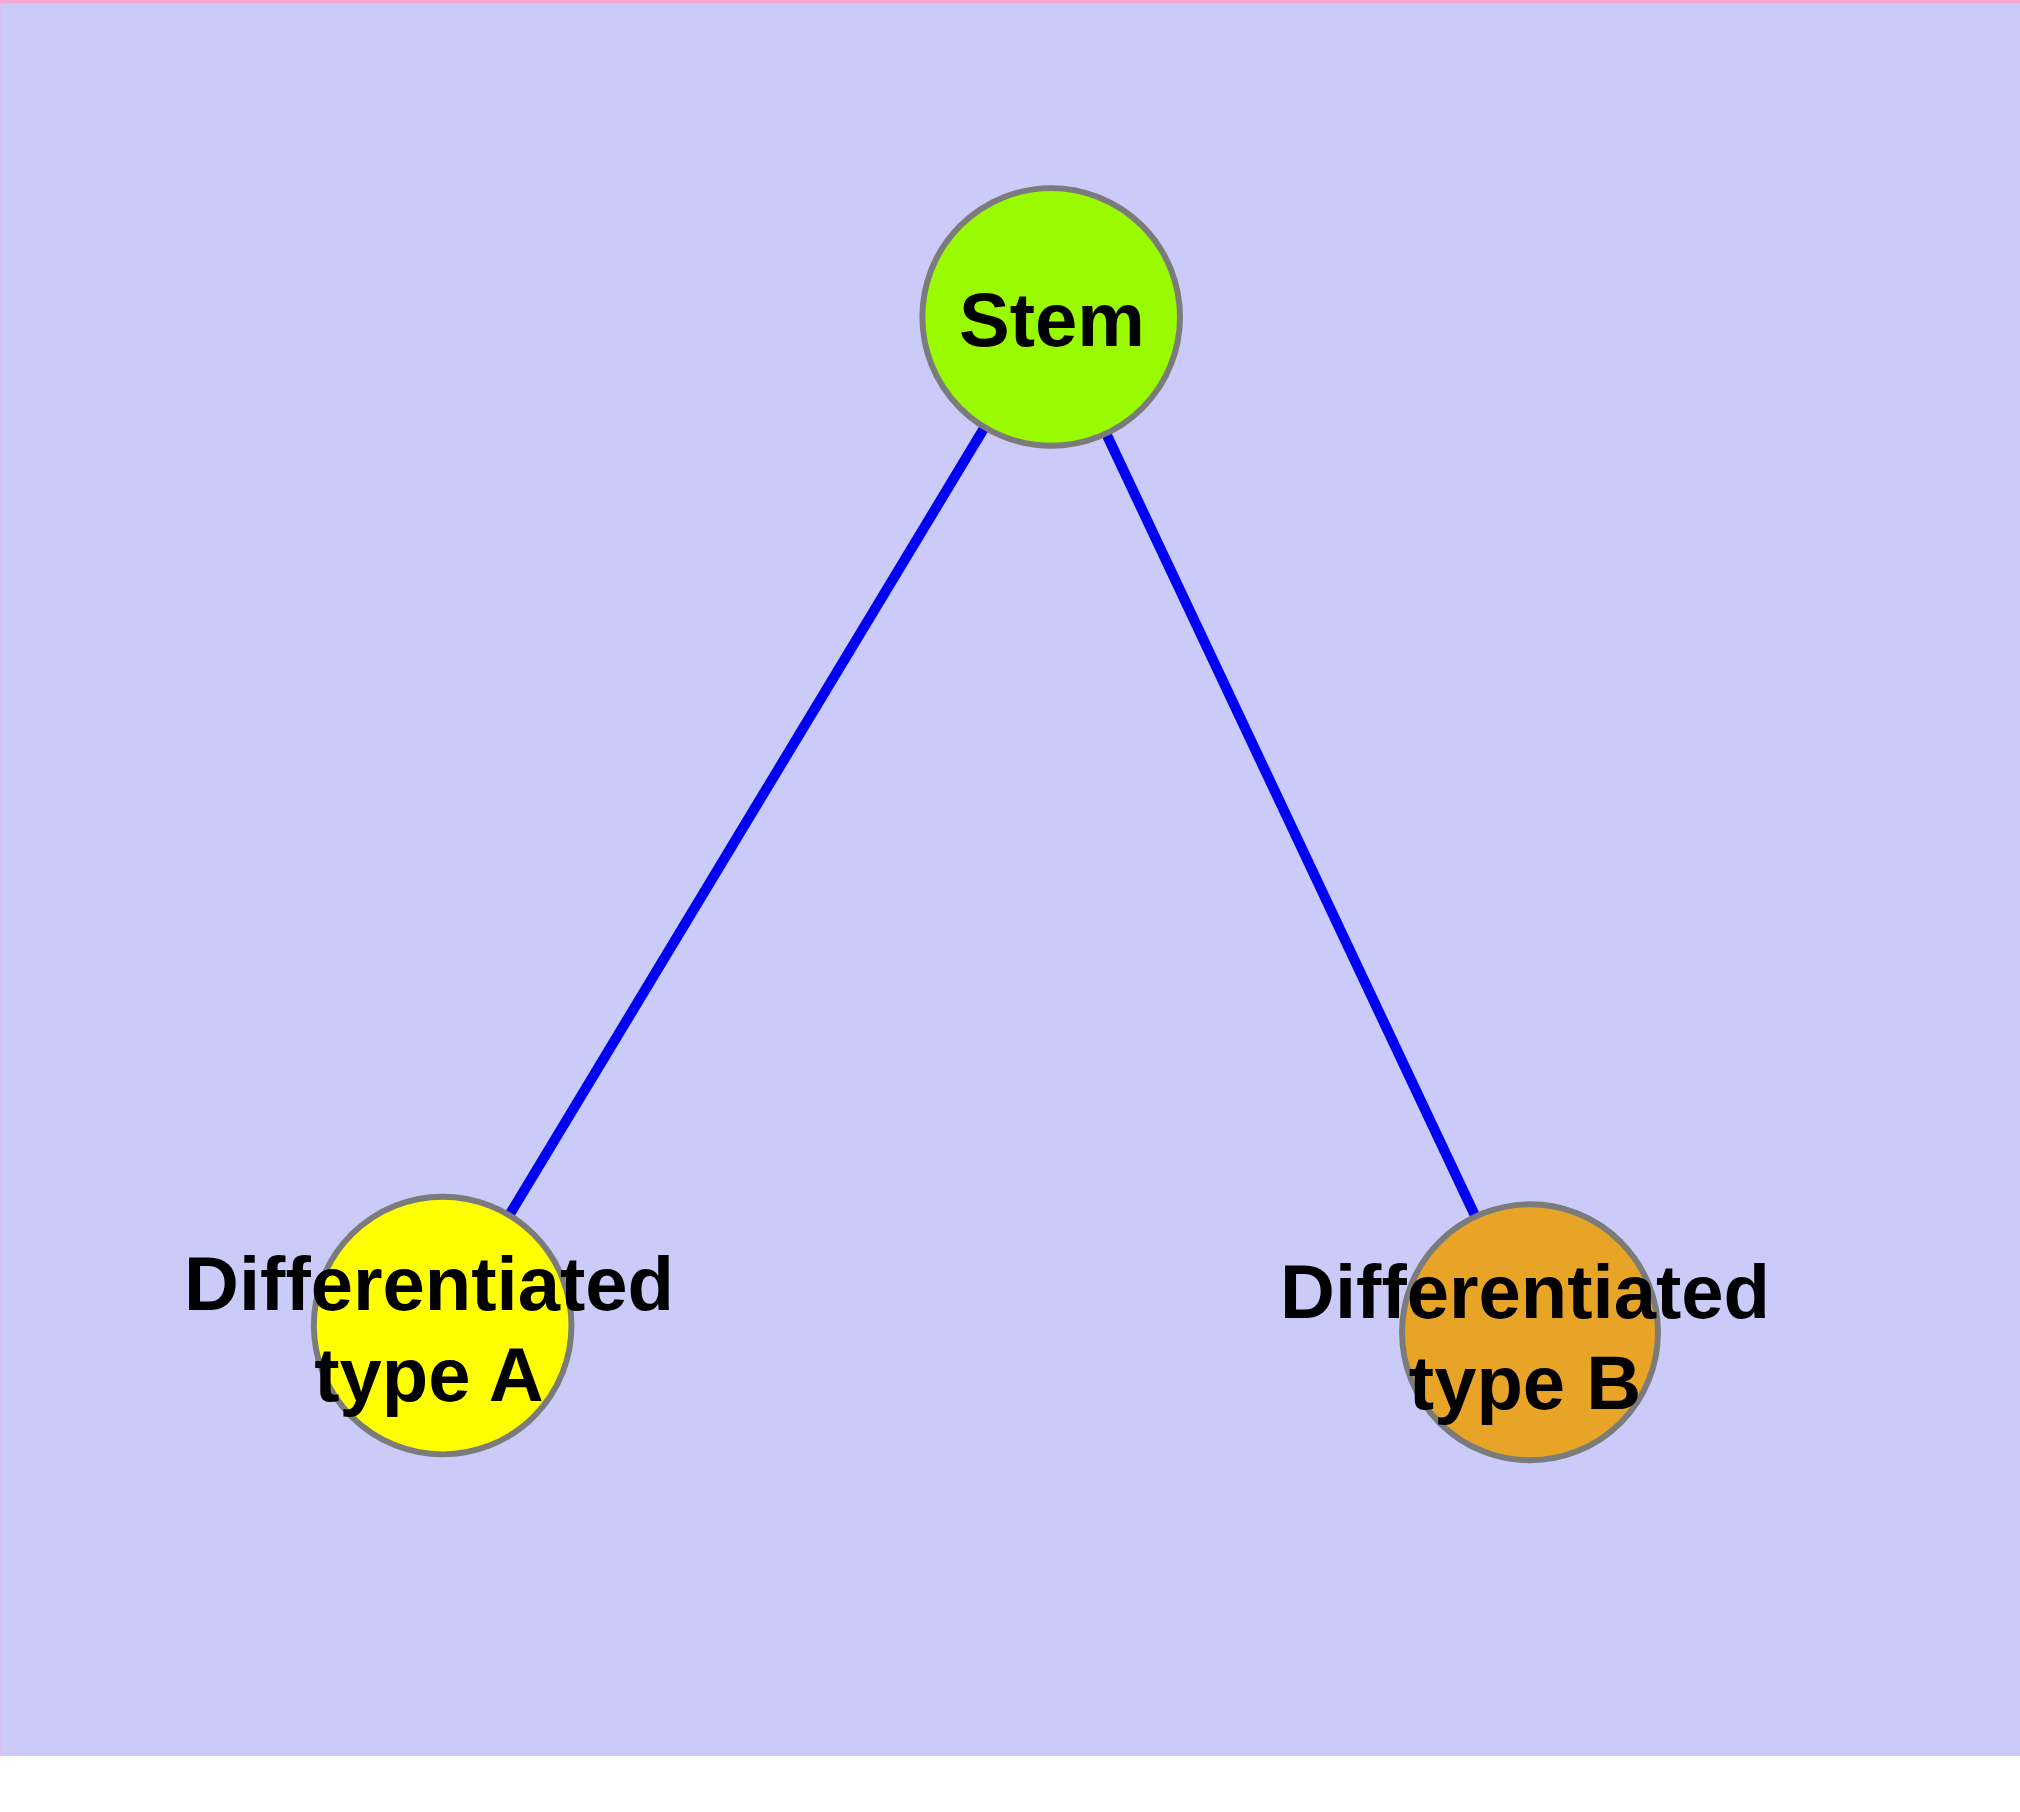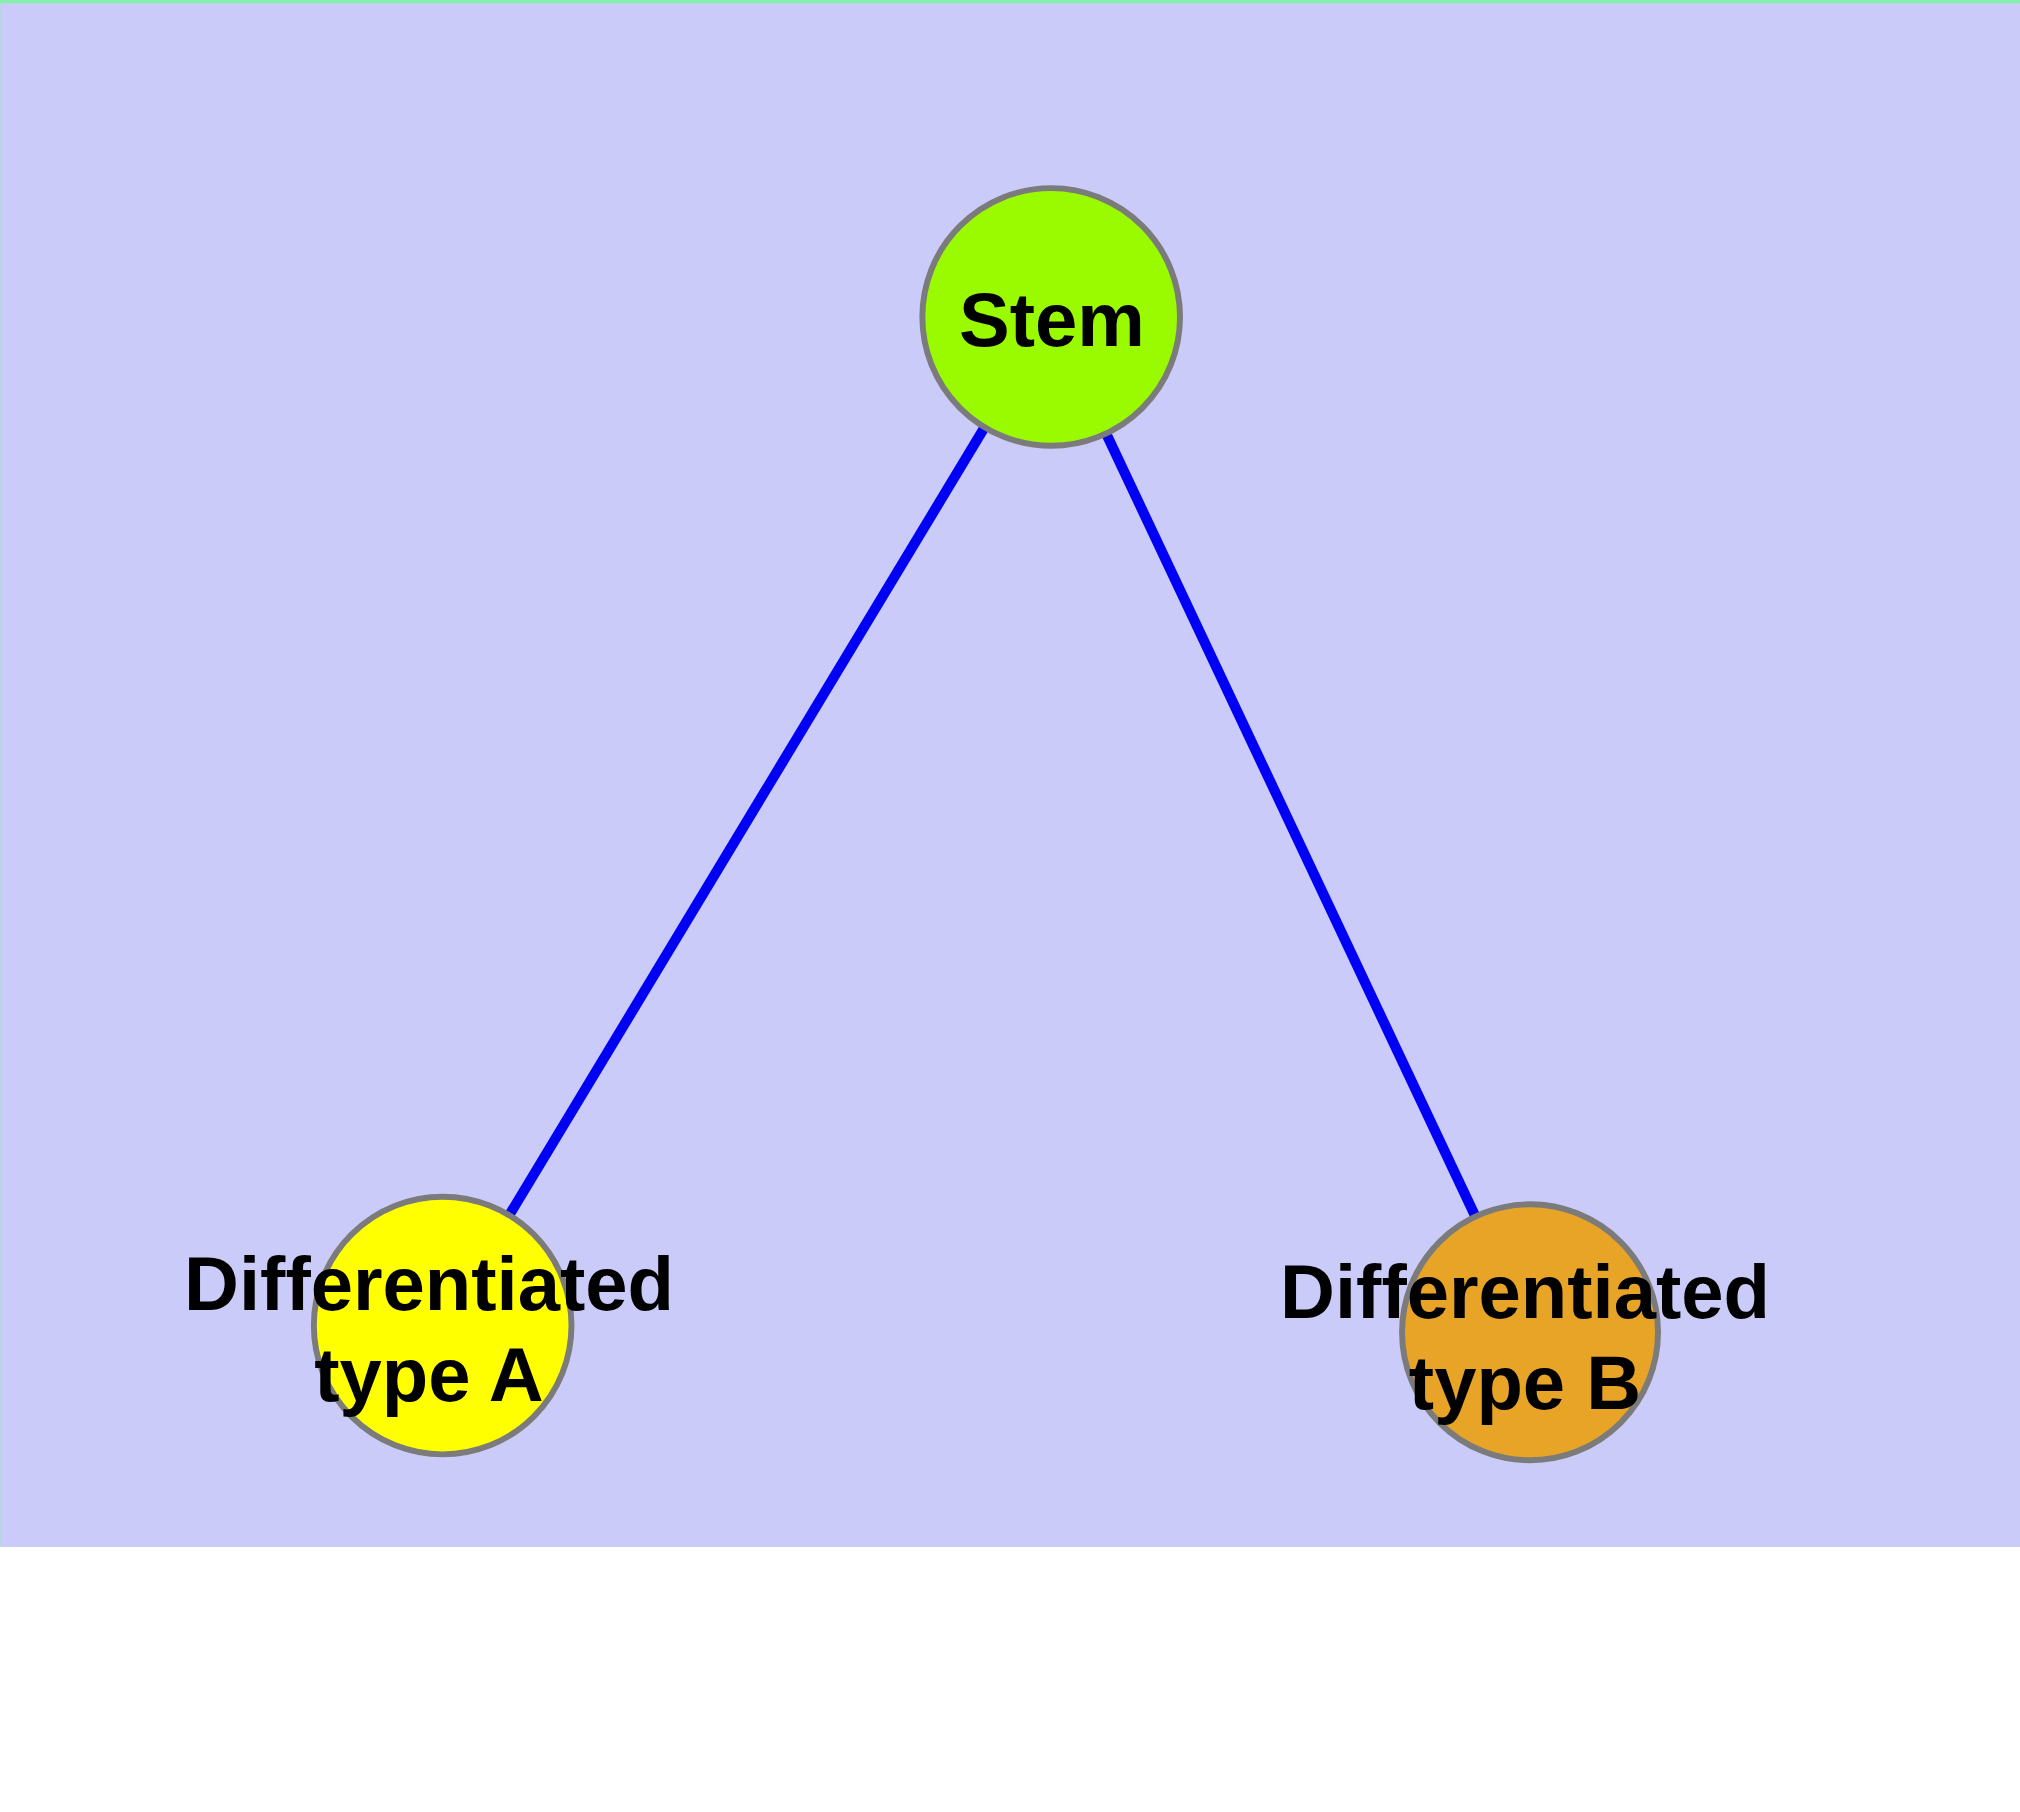--- a/index.html
+++ b/index.html
@@ -4,22 +4,22 @@
 <style>
   html, body {
     margin: 0;
     padding: 0;
     background: #ffffff;
     font-family: "Liberation Sans", sans-serif;
   }
   .stage {
     position: relative;
     width: 2021px;
-    height: 1547px;
-    background: #86efac;
+    height: 1756px;
+    background: #f9a8d4;
     overflow: hidden;
   }
   .stage svg {
     position: absolute;
     top: 0;
     left: 0;
     display: block;
   }
   .node-label {
     position: absolute;

